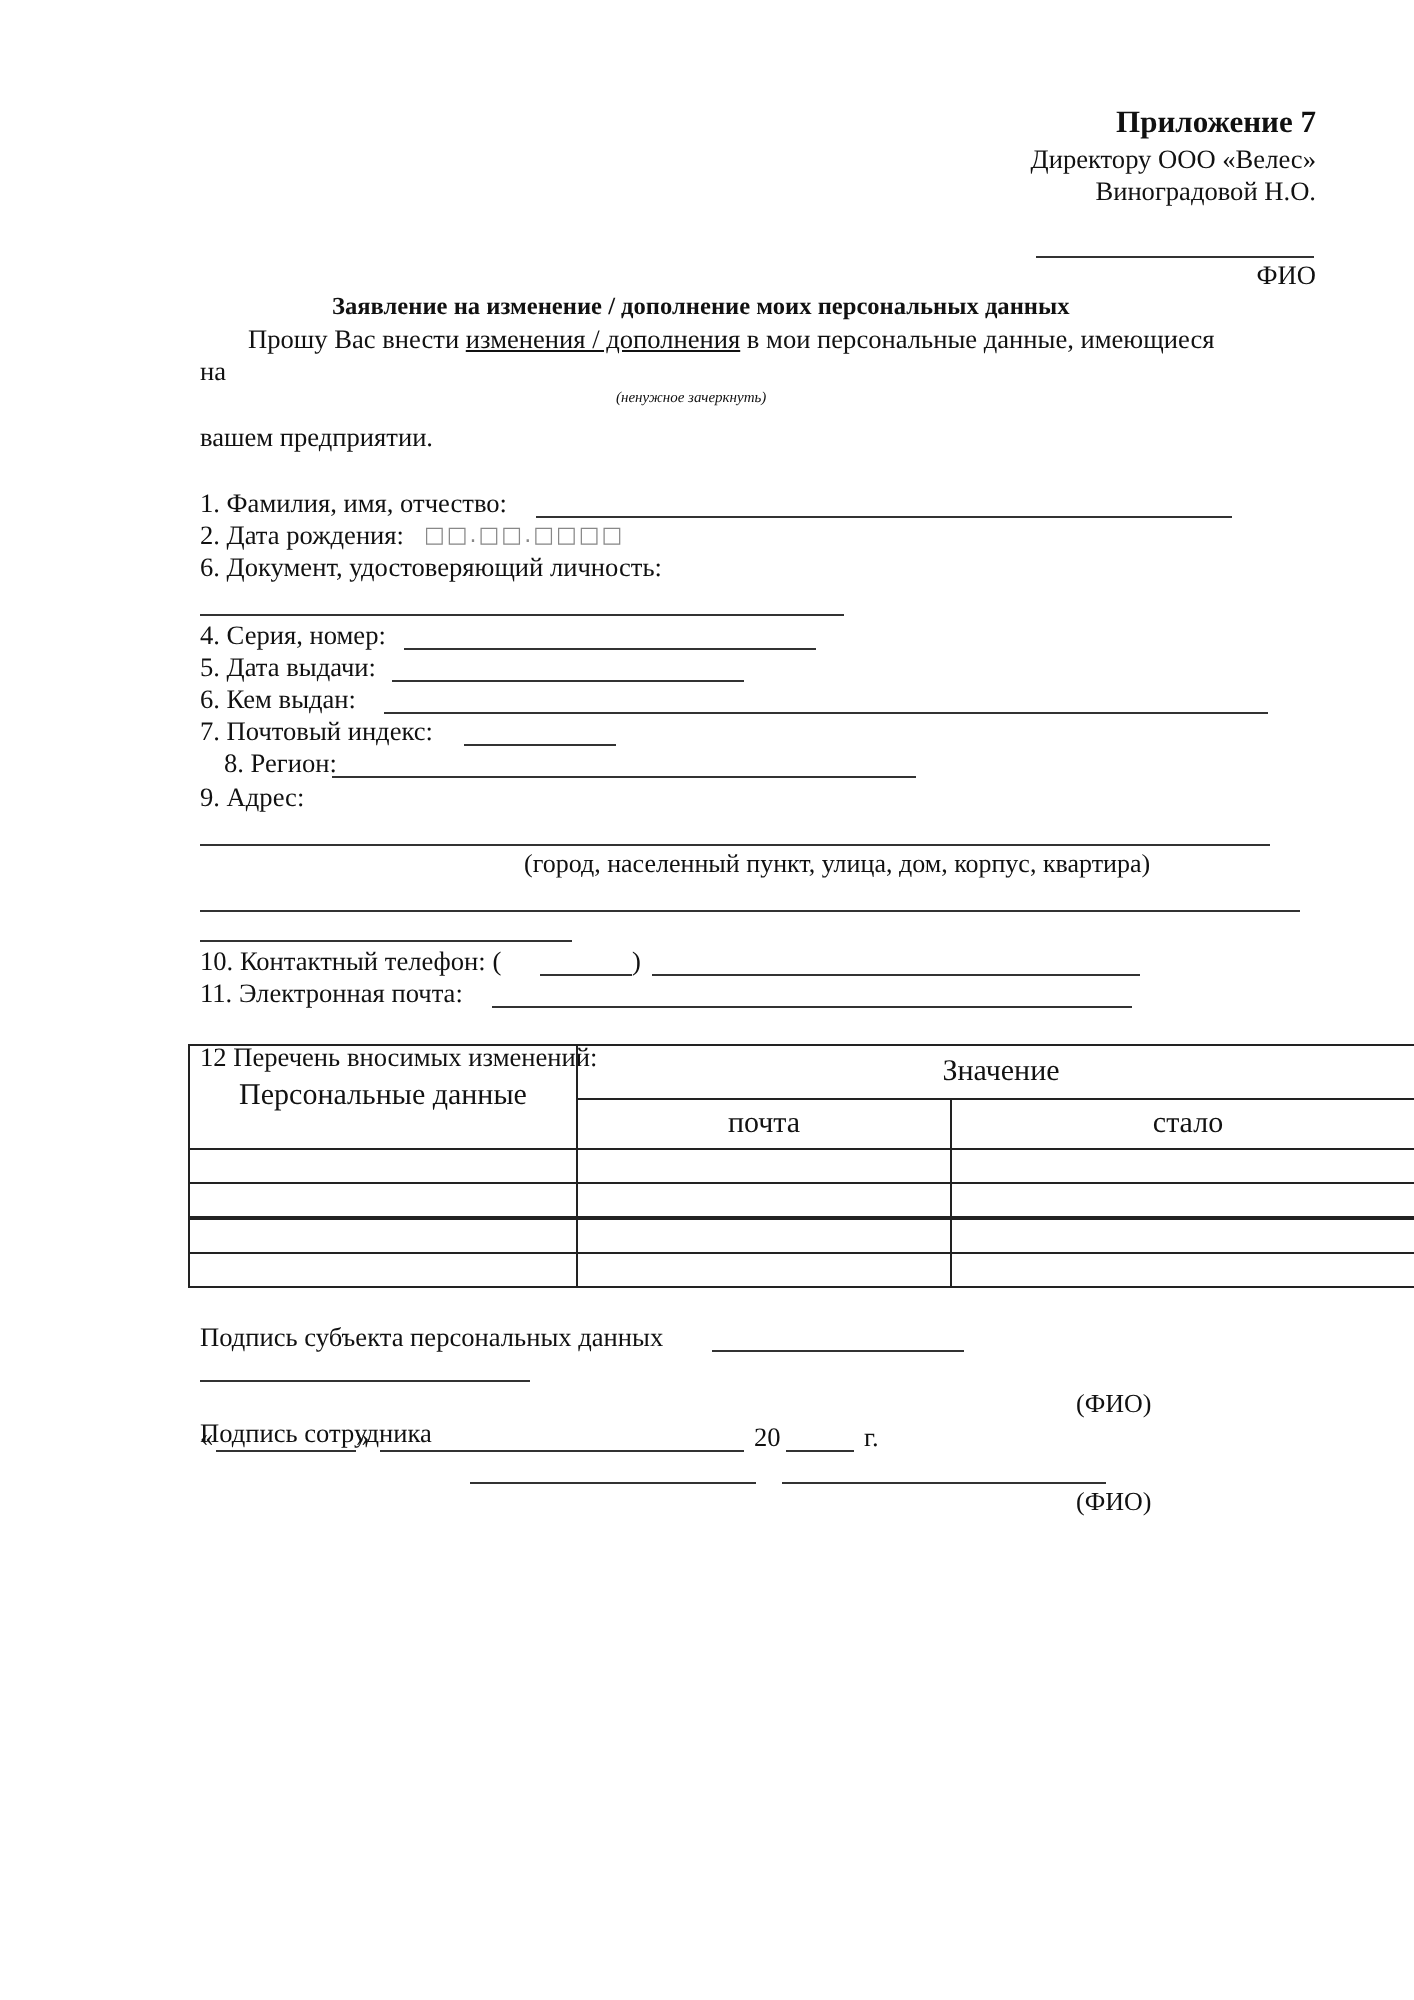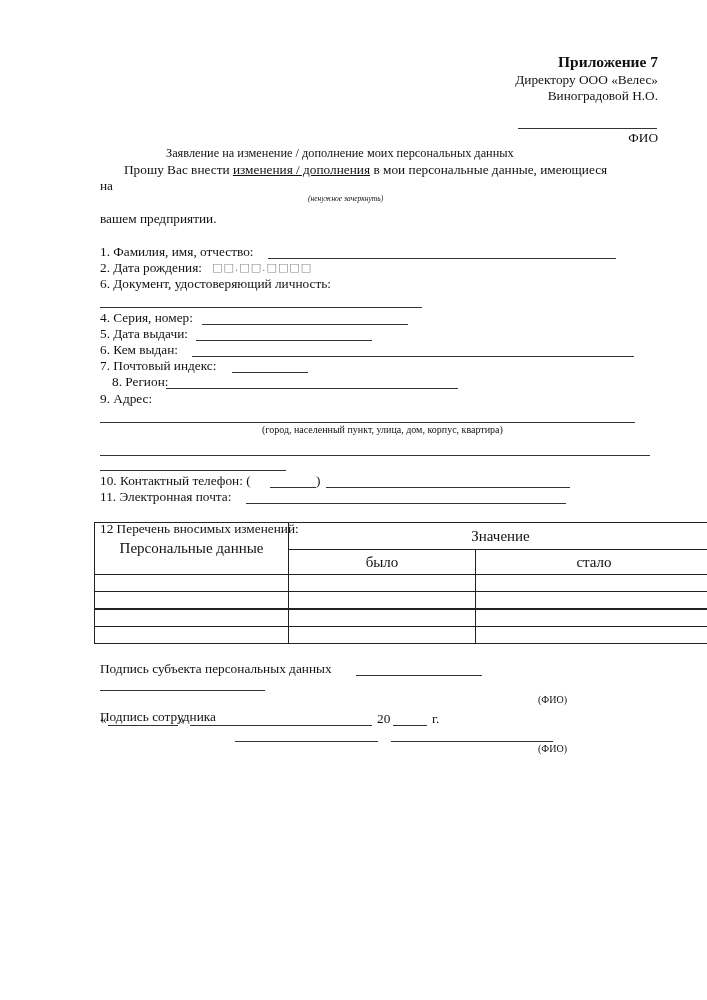--- a/index.html
+++ b/index.html
@@ -2,23 +2,23 @@
 <html><head>
 <meta charset="utf-8">
 <style>
   html, body { margin: 0; padding: 0; background: #ffffff; }
   body { width: 707px; height: 1000px; position: relative; overflow: hidden;
          font-family: "Liberation Serif", "DejaVu Serif", serif; color: #111; }
   .abs { position: absolute; white-space: nowrap; }
   .t13 { font-size: 13.3px; line-height: 16px; }
   .line { position: absolute; height: 0; border-top: 1px solid #333; }
   .appendix-title { font-weight: bold; font-size: 15.5px; }
-  .doc-title { font-weight: normal; font-size: 12.3px; }
+  .doc-title { font-weight: bold; font-size: 12.3px; }
   .small-it { font-style: italic; font-size: 7.5px; margin-left: 38px; }
-  .small { font-size: 10px; }
+  .small { font-size: 13px; }
   .date-mask { color: #888; letter-spacing: 1px; font-family: "DejaVu Sans", sans-serif; font-size: 11px; }
   u.ul { text-decoration: underline; text-align: right; }
   table.changes { position: absolute; left: 94px; top: 522px; width: 619px;
                   border-collapse: collapse; font-size: 15px; }
   table.changes td { border: 1px solid #222; text-align: center; padding: 0; }
   table.changes tr.h1 td { height: 26px; }
   table.changes tr.h2 td { height: 24px; }
   table.changes tr.r td { height: 16px; }
   table.changes tr.thick td { border-top: 2px solid #222; }
   table.changes td.c1 { width: 193px; }
@@ -80,21 +80,21 @@
 
 <div class="abs t13" style="left:100px; top:505px;margin-top:16px;">12 Перечень вносимых изменений:</div>
 
 <table class="changes">
   <tbody>
       <tr class="h1">
     <td class="c1" rowspan="2">Персональные данные</td>
     <td colspan="2">Значение</td>
   </tr>
   <tr class="h2">
-    <td class="c2">было</td>
+    <td class="c2">почта</td>
     <td>стало</td>
   </tr>
   <tr class="r">
     <td></td>
     <td></td>
     <td></td>
   </tr>
   <tr class="r">
     <td></td>
     <td></td>

